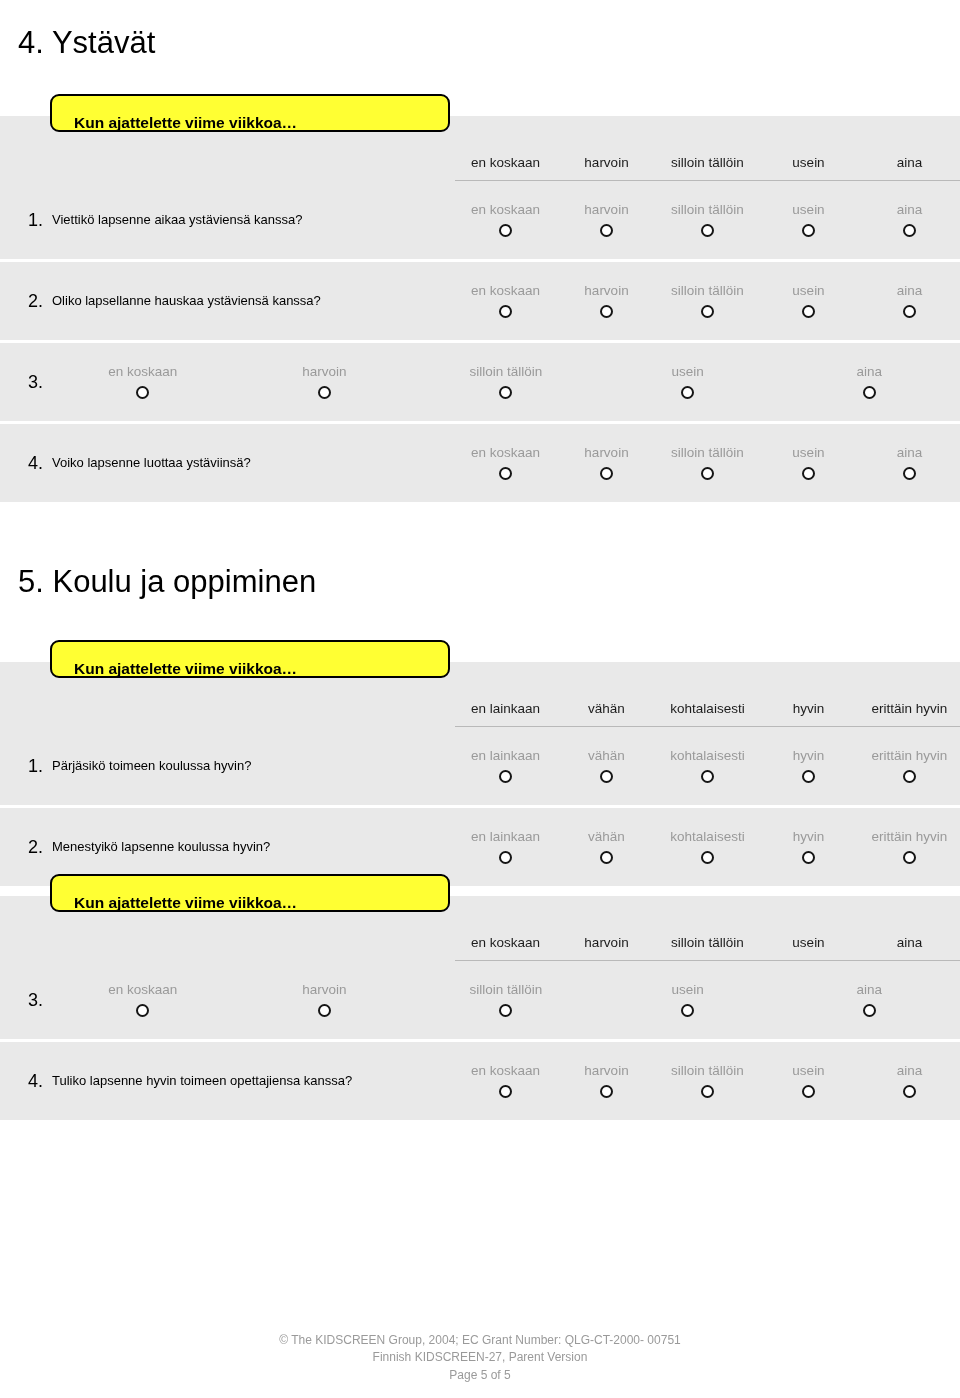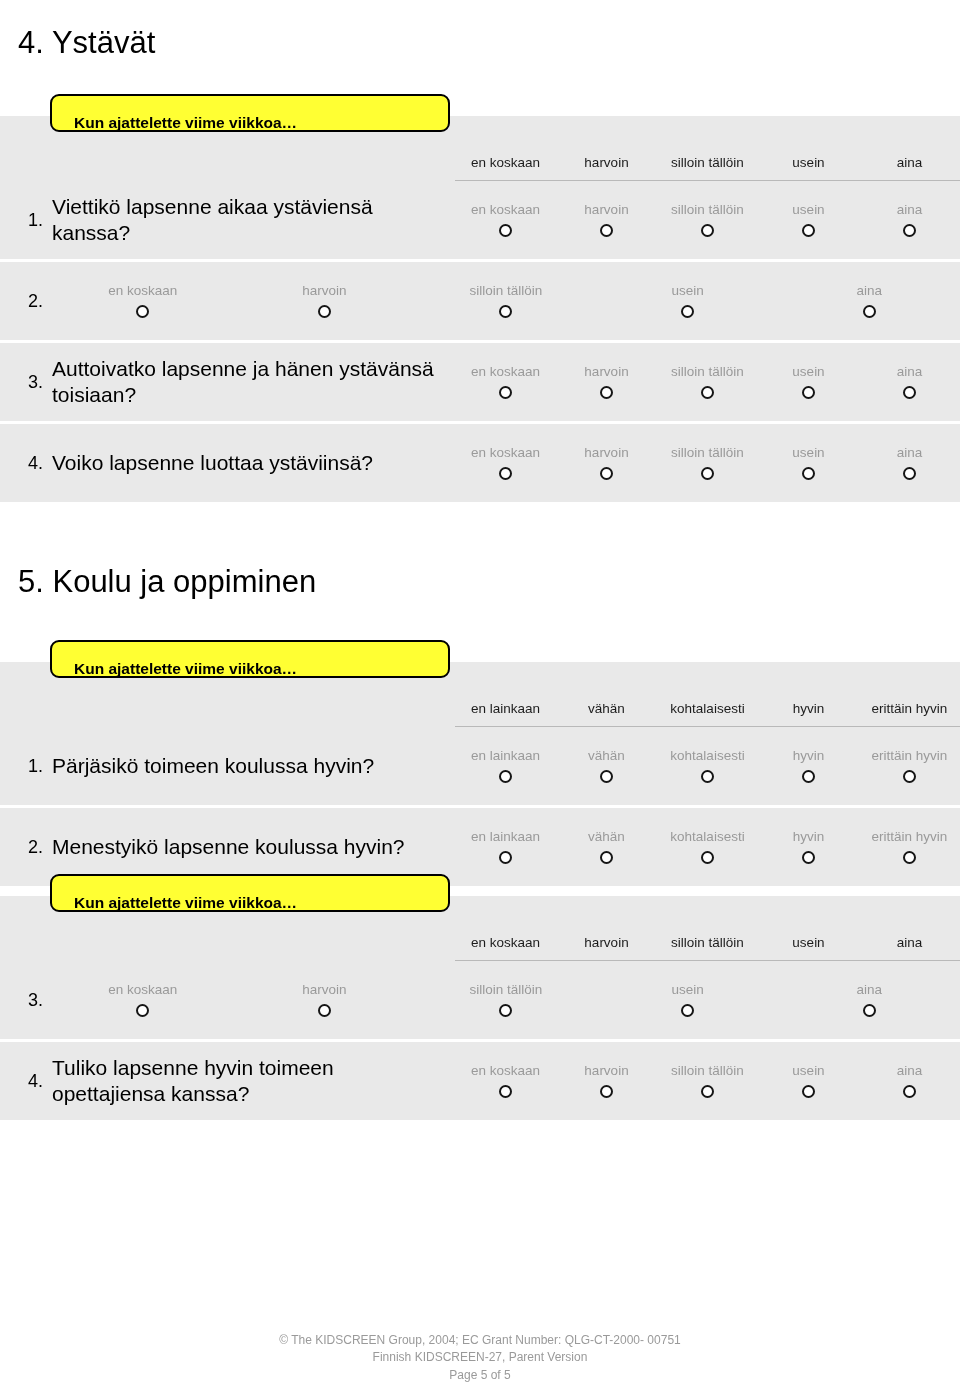--- a/index.html
+++ b/index.html
@@ -115,21 +115,21 @@
     font-size: 18px;
     color: #000;
   }
   .qtext-cell {
     width: 403px;
     flex: 0 0 403px;
     display: flex;
     align-items: center;
     box-sizing: border-box;
     padding-right: 12px;
-    font-size: 21px;
+    font-size: 13px;
     line-height: 1.25;
     color: #000;
   }
 
   .answers-cell {
     flex: 1 1 auto;
     display: flex;
     align-items: center;
   }
   .answer-col {
@@ -211,20 +211,21 @@
           </div>
           <div class="answer-col">
             <span class="answer-label">aina</span>
             <span class="radio"></span>
           </div>
         </div>
       </div>
 
       <div class="qrow">
         <div class="qnum-cell">2.</div>
+        <div class="qtext-cell">Oliko lapsellanne hauskaa ystäviensä kanssa?</div>
         <div class="answers-cell">
           <div class="answer-col">
             <span class="answer-label">en koskaan</span>
             <span class="radio"></span>
           </div>
           <div class="answer-col">
             <span class="answer-label">harvoin</span>
             <span class="radio"></span>
           </div>
           <div class="answer-col">
@@ -237,21 +238,20 @@
           </div>
           <div class="answer-col">
             <span class="answer-label">aina</span>
             <span class="radio"></span>
           </div>
         </div>
       </div>
 
       <div class="qrow">
         <div class="qnum-cell">3.</div>
-        <div class="qtext-cell">Auttoivatko lapsenne ja hänen ystävänsä toisiaan?</div>
         <div class="answers-cell">
           <div class="answer-col">
             <span class="answer-label">en koskaan</span>
             <span class="radio"></span>
           </div>
           <div class="answer-col">
             <span class="answer-label">harvoin</span>
             <span class="radio"></span>
           </div>
           <div class="answer-col">

